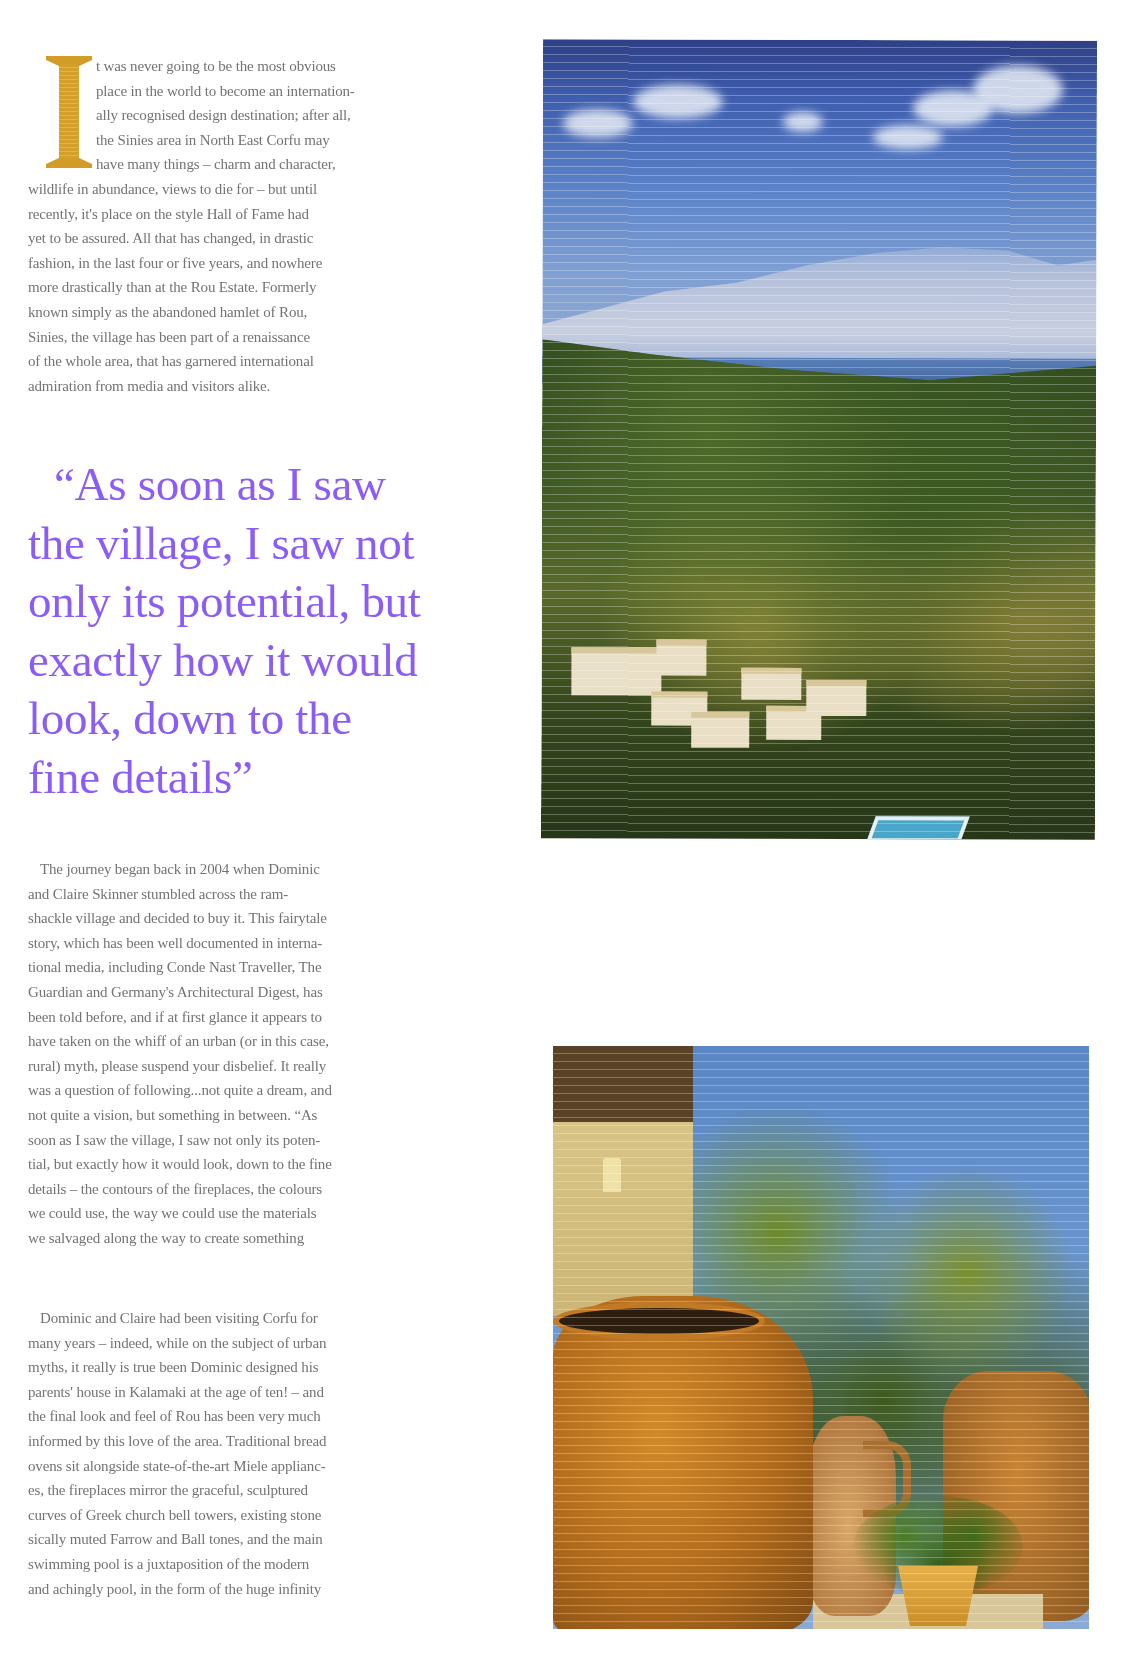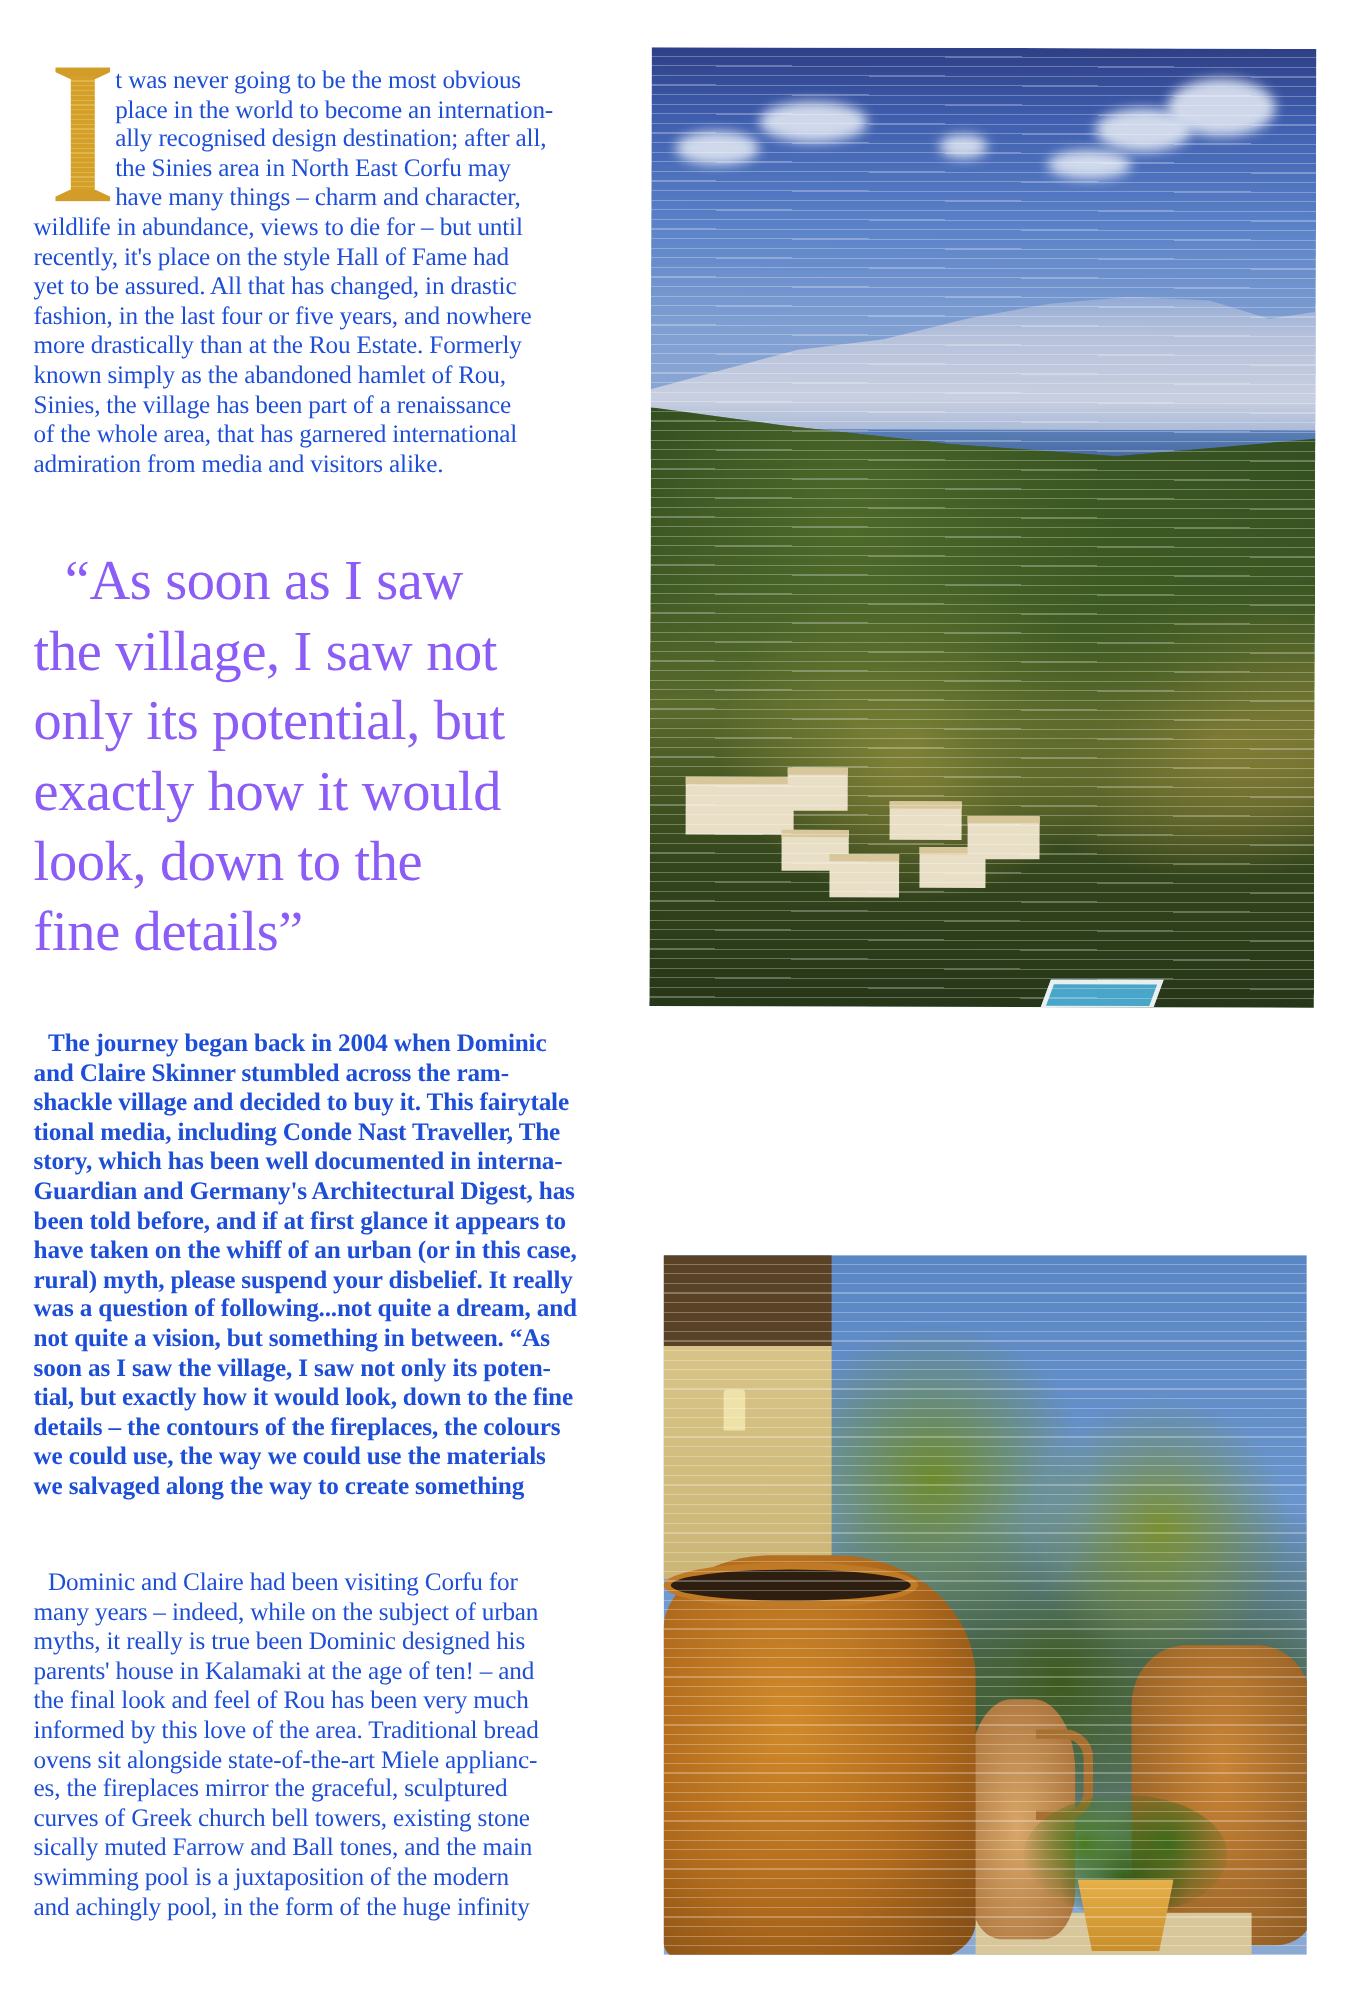--- a/index.html
+++ b/index.html
@@ -1,35 +1,35 @@
 <!DOCTYPE html>
 <html><head>
   <meta charset="utf-8">
   <style>
     html, body { margin: 0; padding: 0; background: #ffffff; }
     body { width: 1143px; height: 1659px; position: relative; overflow: hidden; font-family: "Liberation Serif", "DejaVu Serif", serif; color: #3a3a3a; }
 
     .col { position: absolute; left: 28px; width: 462px; }
-    .body-text { font-size: 21px; line-height: 24.6px; color: #1d4ed8; letter-spacing: -0.15px; }
+    .body-text { font-size: 15px; line-height: 24.6px; color: #737373; letter-spacing: -0.15px; }
     .body-text p { margin: 0; }
     .body-text .line { display: block; white-space: nowrap; }
 
     #intro { top: 54px; }
     .dropcap-wrap { position: relative; }
     .dropcap { position: absolute; left: 18px; top: 2px; width: 46px; height: 112px; }
     .dropcap .stem { position: absolute; left: 13px; top: 8px; width: 20px; height: 96px; background: repeating-linear-gradient(180deg, #d4a02a 0 3px, #e0b548 3px 4px); }
     .dropcap .serif-top { position: absolute; left: 0; top: 0; width: 46px; height: 10px; background: #d19c27; clip-path: polygon(0 0,100% 0,100% 40%,72% 100%,28% 100%,0 40%); }
     .dropcap .serif-bot { position: absolute; left: 0; bottom: 0; width: 46px; height: 10px; background: #d19c27; clip-path: polygon(28% 0,72% 0,100% 60%,100% 100%,0 100%,0 60%); }
     .indent { padding-left: 68px; }
 
     #pullquote { top: 455px; font-size: 47px; line-height: 58.6px; color: #8b5cf6; letter-spacing: -0.3px; }
     #pullquote .line { display: block; white-space: nowrap; }
     #pullquote .line.first { padding-left: 26px; }
 
-    #para2 { top: 857px; font-weight: bold; }
+    #para2 { top: 857px; }
     #para3 { top: 1306px; }
     .lead { padding-left: 12px; }
 
     .photo { position: absolute; overflow: hidden; }
     .scanlines { position: absolute; inset: 0; background: repeating-linear-gradient(180deg, rgba(255,255,255,0) 0 7px, rgba(255,255,255,0.28) 7px 8px); pointer-events: none; }
 
     #photo-landscape { left: 542px; top: 40px; width: 554px; height: 799px; transform: rotate(0.15deg); }
     #photo-landscape .sky { position: absolute; left: 0; top: 0; width: 100%; height: 330px; background: linear-gradient(180deg, #2e3f86 0%, #3f5eae 18%, #5b82c8 45%, #7f9fd2 70%, #93abd4 100%); }
     #photo-landscape .cloud { position: absolute; background: #dfe6f2; border-radius: 50%; filter: blur(5px); opacity: 0.9; }
     #photo-landscape .mountains { position: absolute; left: 0; top: 180px; width: 100%; height: 150px; background: linear-gradient(180deg, rgba(160,176,210,0) 0%, #b6c1db 40%, #c8cfe0 75%, #9fb2d5 100%); clip-path: polygon(0 70%, 10% 60%, 22% 48%, 35% 42%, 48% 30%, 60% 22%, 72% 18%, 84% 20%, 93% 30%, 100% 26%, 100% 100%, 0 100%); }
@@ -100,22 +100,22 @@
   <span class="line">exactly how it would</span>
   <span class="line">look, down to the</span>
   <span class="line">fine details”</span>
 </div>
 
 <div id="para2" class="col body-text">
   <p>
     <span class="line lead">The journey began back in 2004 when Dominic</span>
     <span class="line">and Claire Skinner stumbled across the ram-</span>
     <span class="line">shackle village and decided to buy it. This fairytale</span>
+    <span class="line">story, which has been well documented in interna-</span>
     <span class="line">tional media, including Conde Nast Traveller, The</span>
-    <span class="line">story, which has been well documented in interna-</span>
     <span class="line">Guardian and Germany's Architectural Digest, has</span>
     <span class="line">been told before, and if at first glance it appears to</span>
     <span class="line">have taken on the whiff of an urban (or in this case,</span>
     <span class="line">rural) myth, please suspend your disbelief. It really</span>
     <span class="line">was a question of following...not quite a dream, and</span>
     <span class="line">not quite a vision, but something in between. “As</span>
     <span class="line">soon as I saw the village, I saw not only its poten-</span>
     <span class="line">tial, but exactly how it would look, down to the fine</span>
     <span class="line">details – the contours of the fireplaces, the colours</span>
     <span class="line">we could use, the way we could use the materials</span>

